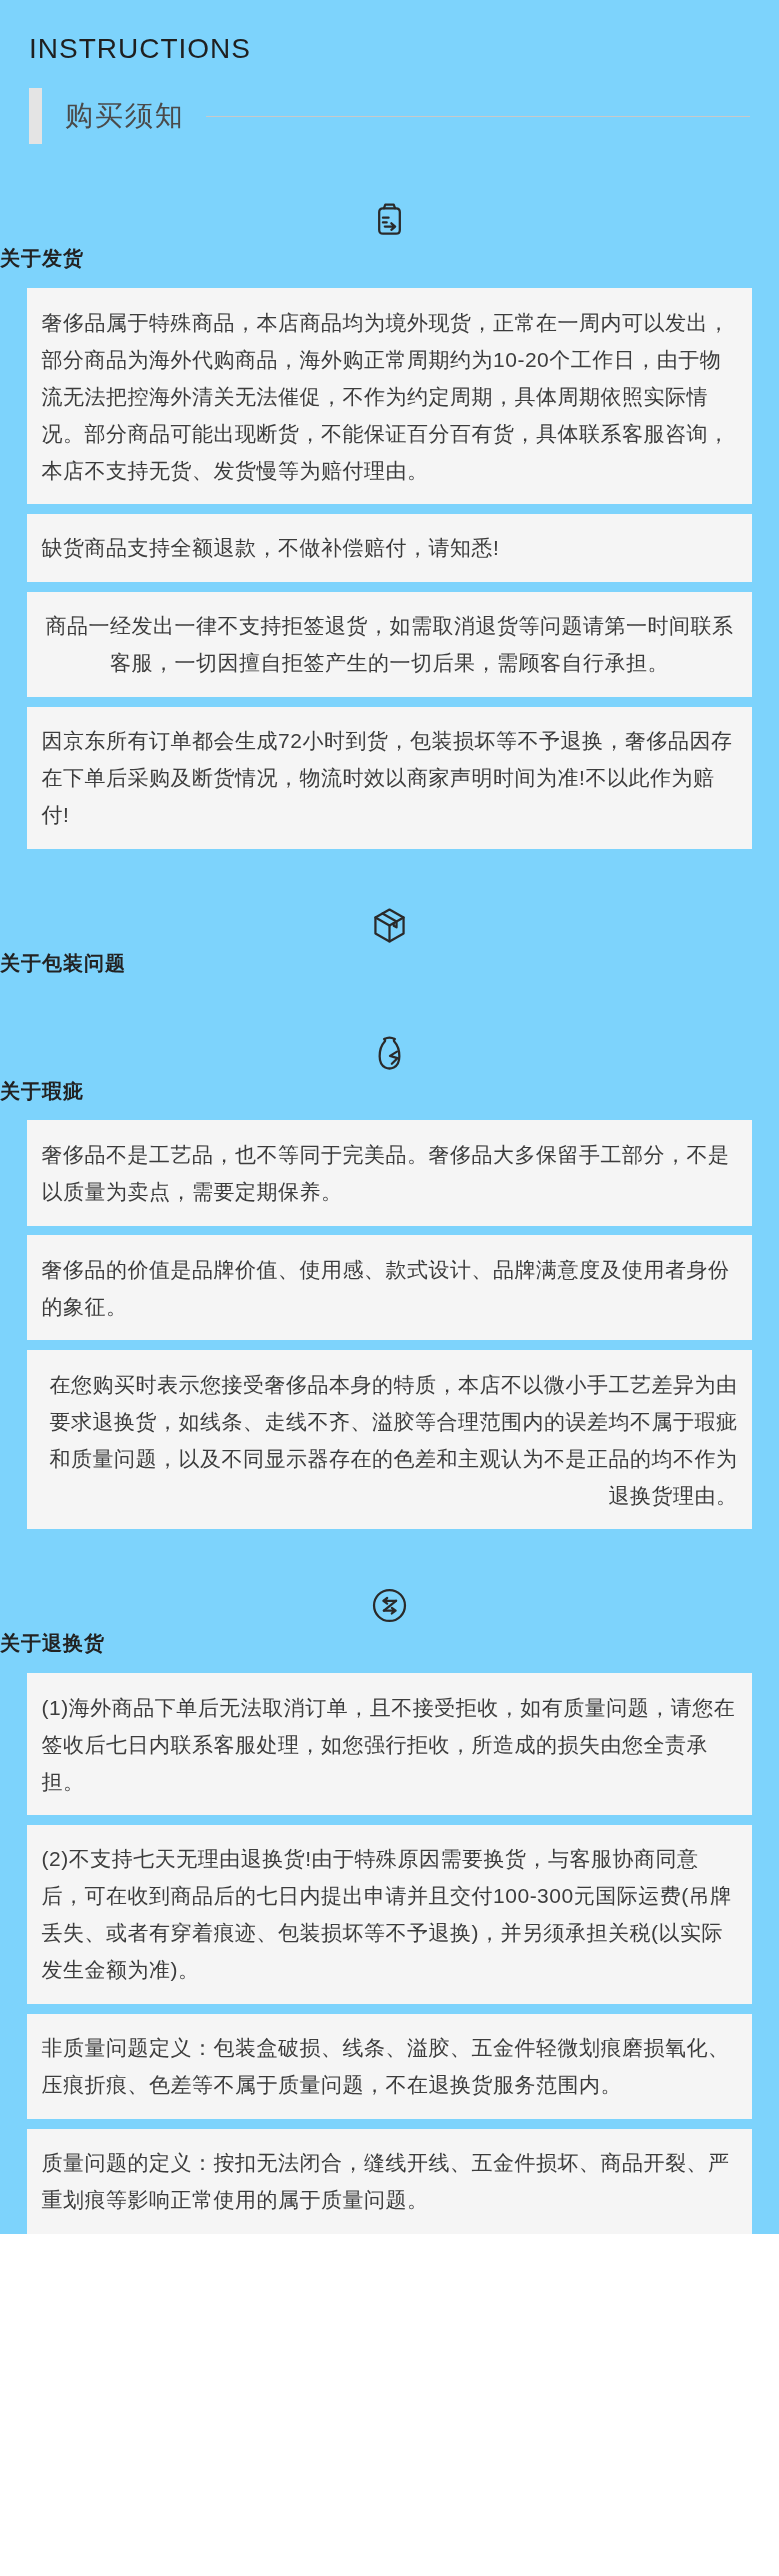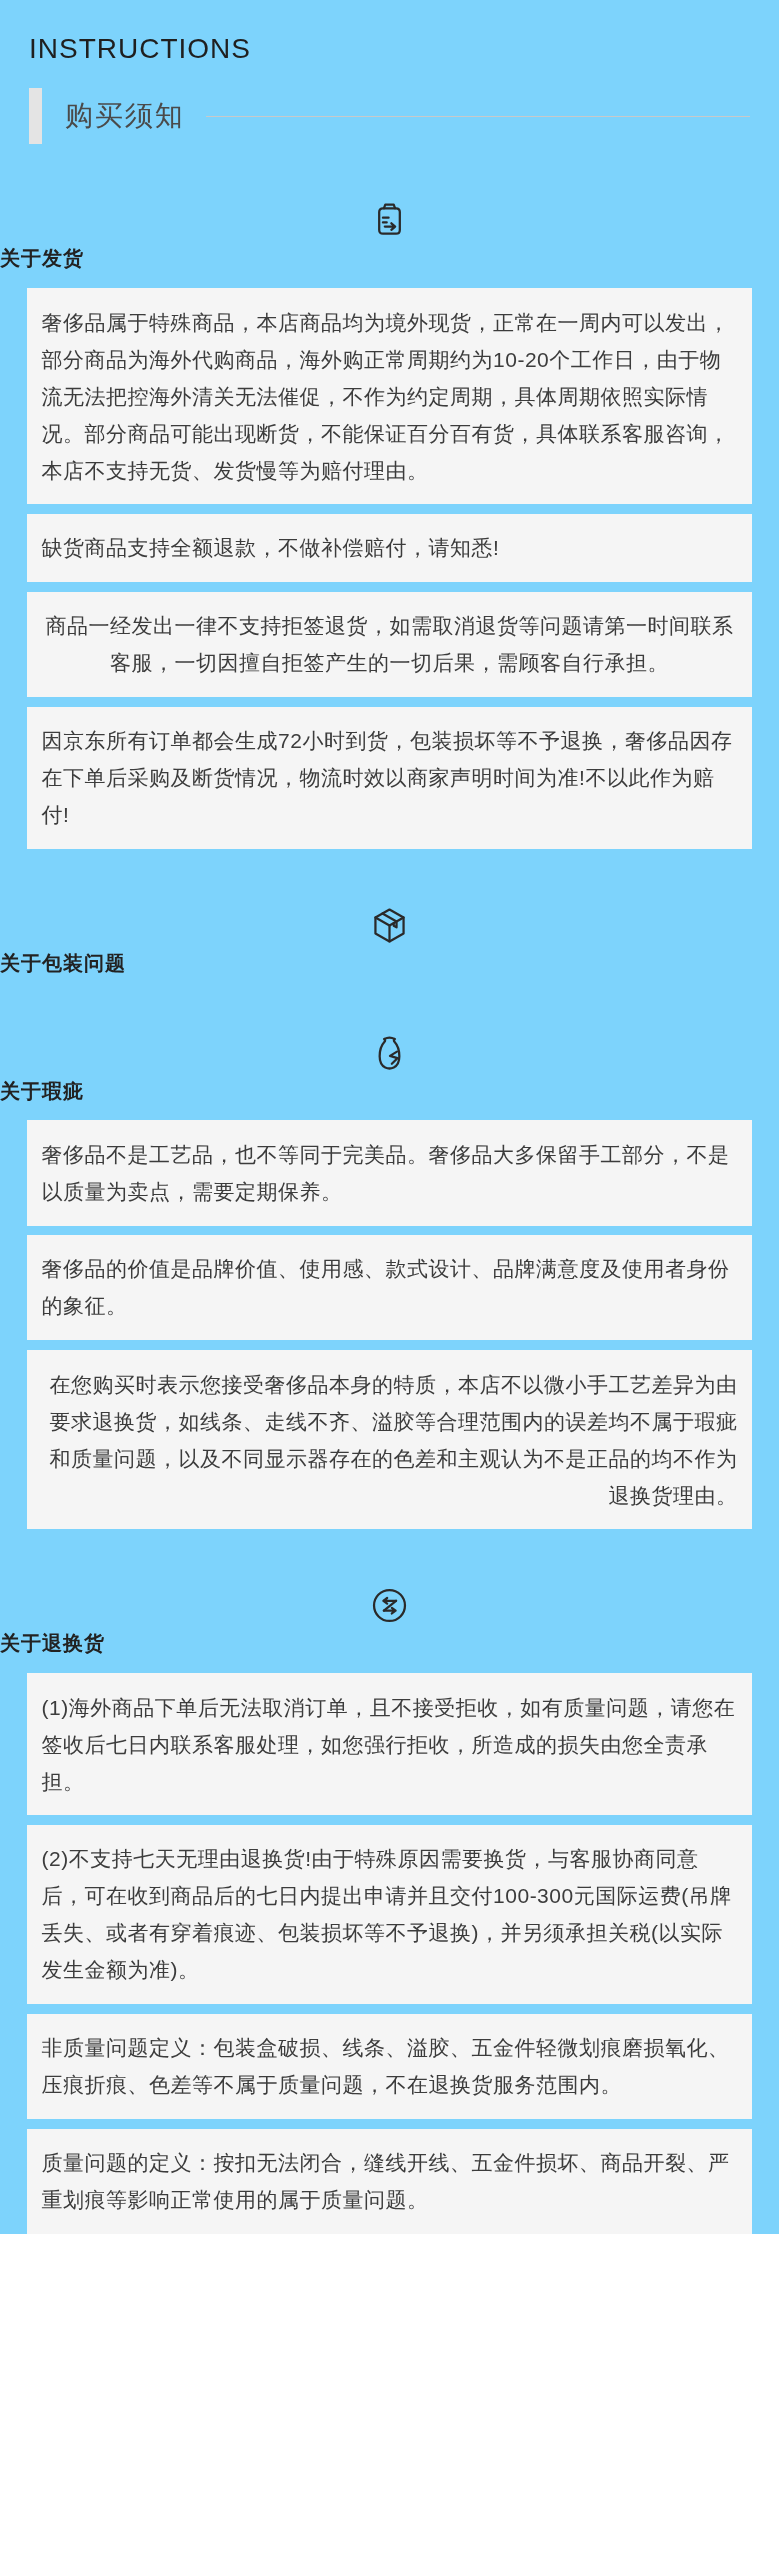--- a/index.html
+++ b/index.html
@@ -125,21 +125,21 @@
         <g class="stroke">
           <path d="M18.5 8.5 q5.5 -3 11 0"></path>
           <path d="M18.5 8.5 q1.5 1.6 0 3.2 q-5 5.3 -5 15.3 q0 9 6 12 q4.5 2 9 0 q6 -3 6 -12 q0 -10 -5 -15.3 q-1.5 -1.6 0 -3.2"></path>
           <path d="M32 22 l-7.5 4.5 l8 2.5 l-6 6"></path>
         </g>
       </svg>
     </div>
     <div class="section-title">关于瑕疵</div>
     <div class="paragraphs">
       <div class="para" style="background: rgb(245, 245, 245);">奢侈品不是工艺品，也不等同于完美品。奢侈品大多保留手工部分，不是以质量为卖点，需要定期保养。</div>
-      <div class="para" style="background: rgb(245, 245, 245); font-family: Liberation Serif, serif;">奢侈品的价值是品牌价值、使用感、款式设计、品牌满意度及使用者身份的象征。</div>
+      <div class="para" style="background: rgb(245, 245, 245);">奢侈品的价值是品牌价值、使用感、款式设计、品牌满意度及使用者身份的象征。</div>
       <div class="para" style="background: rgb(245, 245, 245); text-align: right;">在您购买时表示您接受奢侈品本身的特质，本店不以微小手工艺差异为由要求退换货，如线条、走线不齐、溢胶等合理范围内的误差均不属于瑕疵和质量问题，以及不同显示器存在的色差和主观认为不是正品的均不作为退换货理由。</div>
     </div>
   </div>
 
   <div class="section">
     <div class="section-icon">
       <svg viewBox="0 0 48 48" width="45" height="45">
         <g class="stroke">
           <circle cx="24" cy="24" r="16.5"></circle>
           <path d="M31 19 H17.5 m0 0 l4 -3 m-4 3 l4 3"></path>

